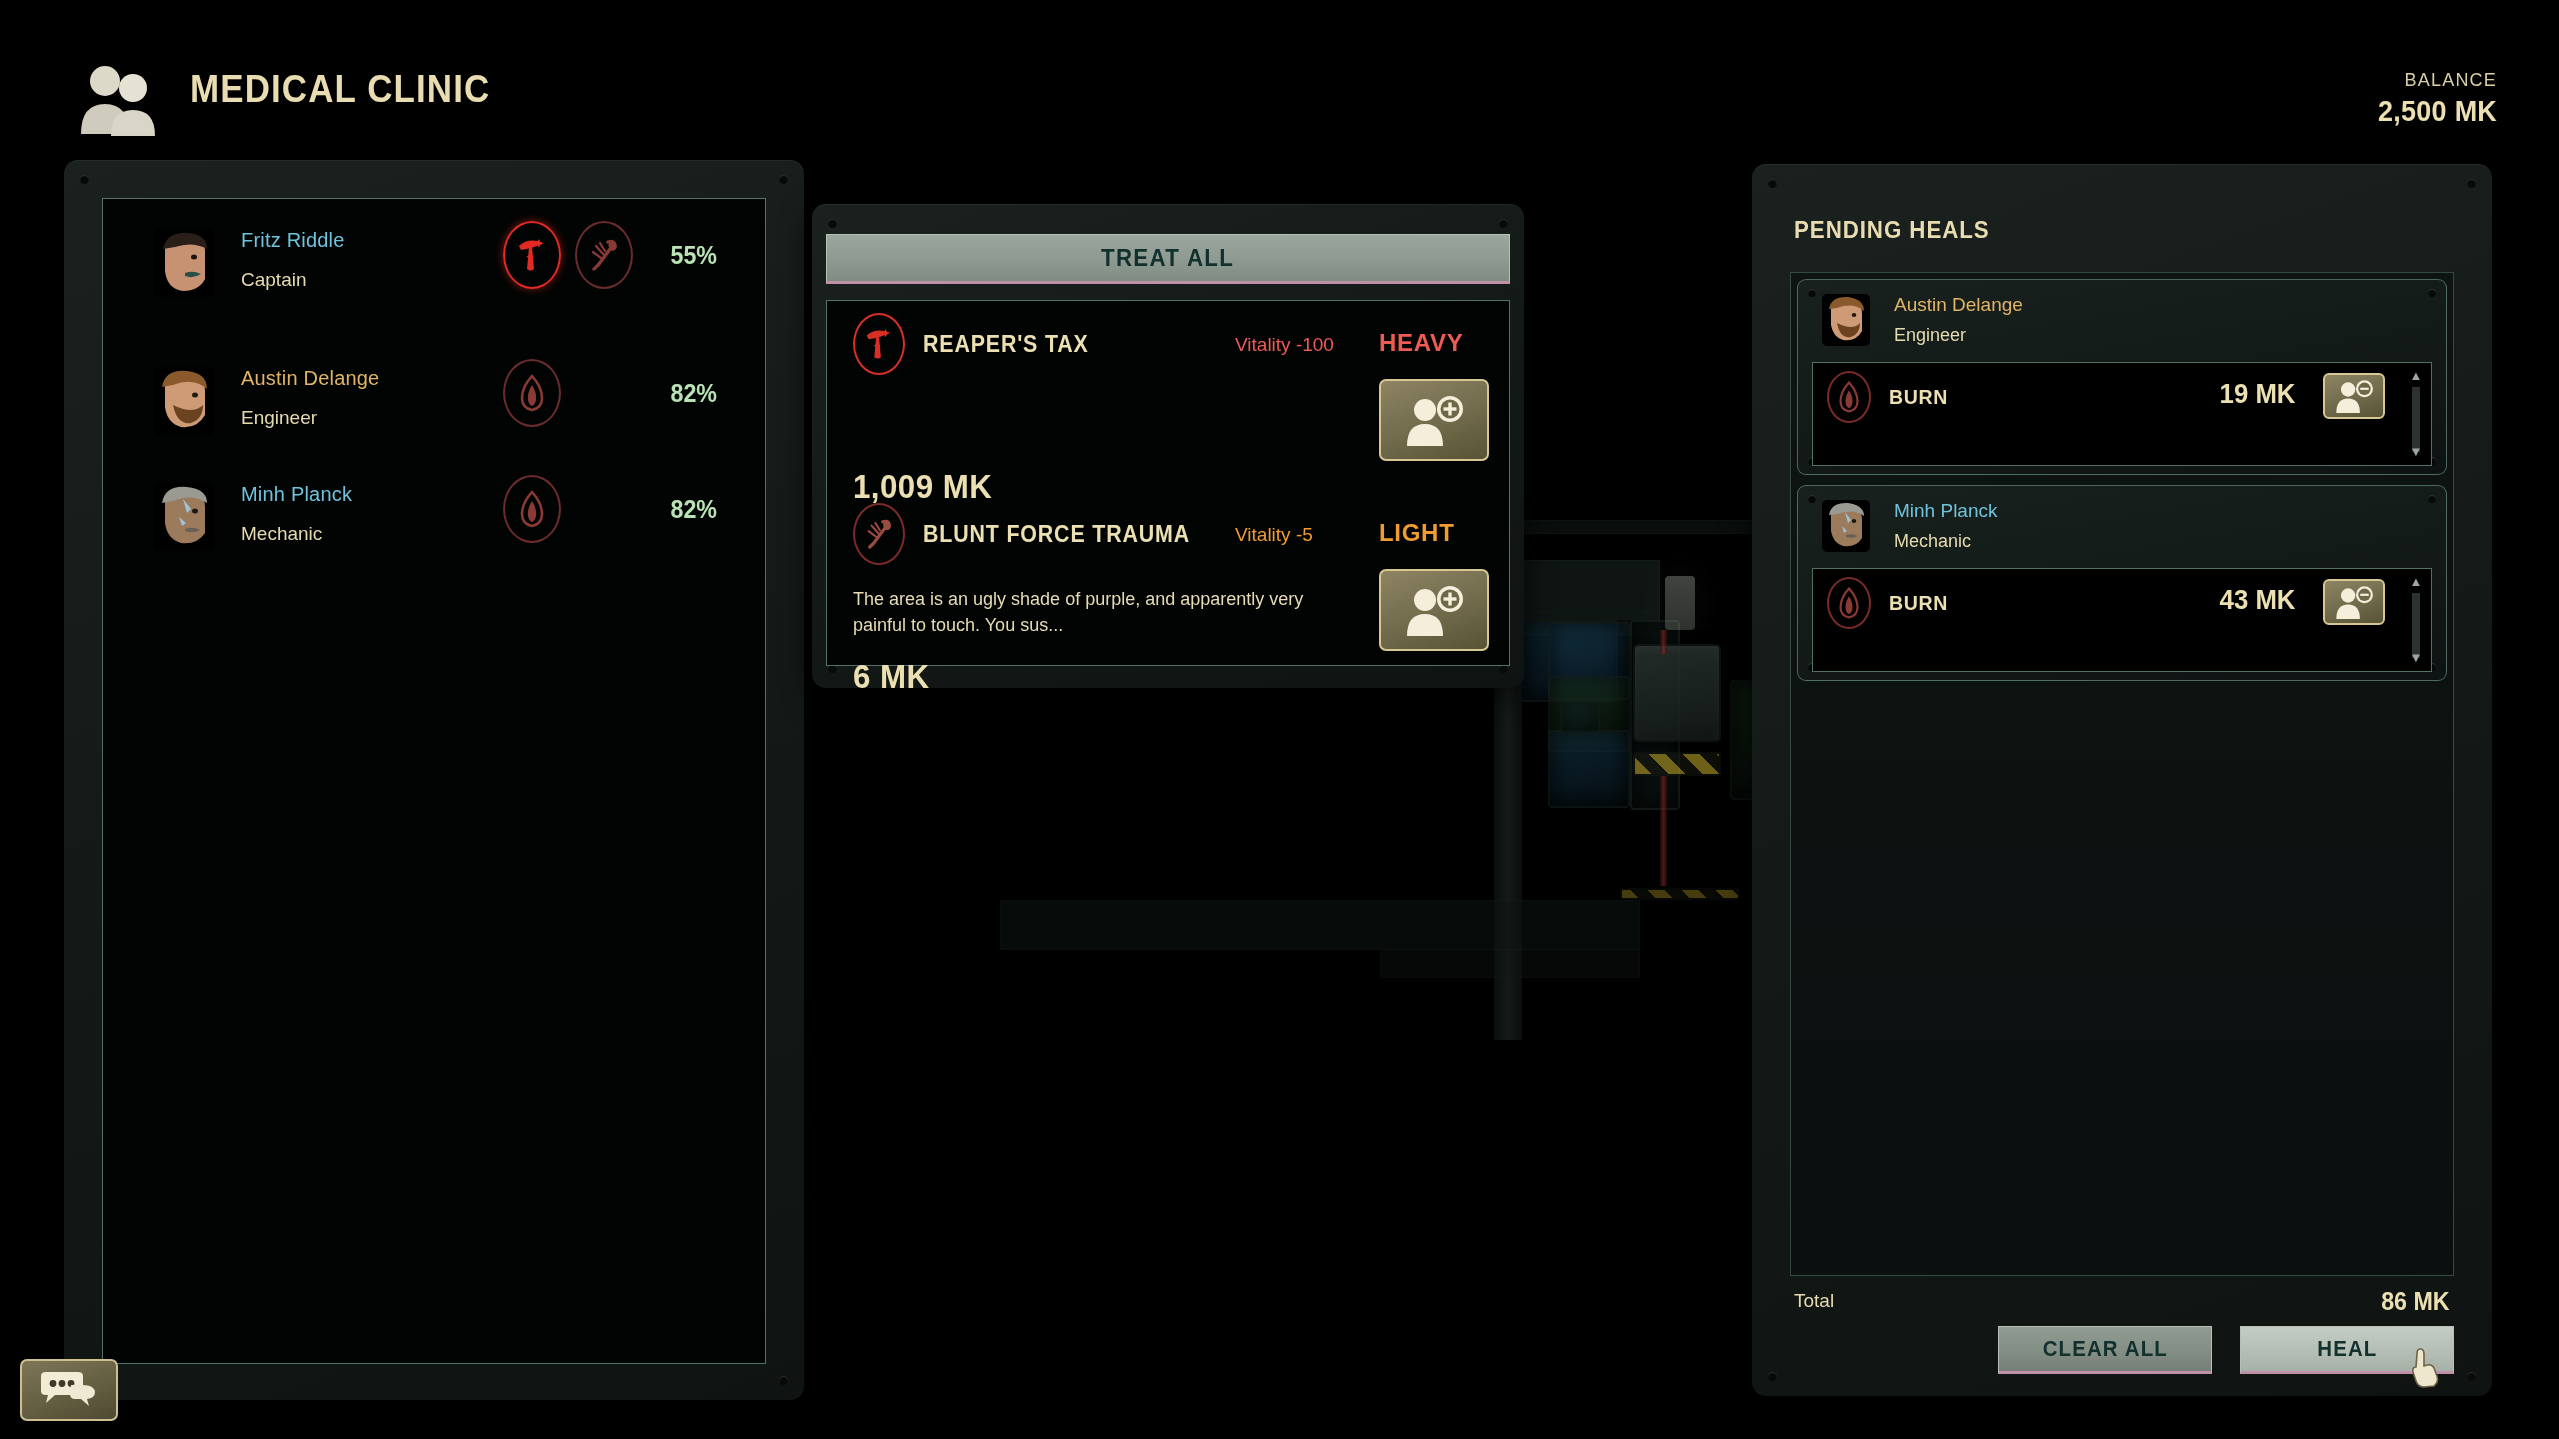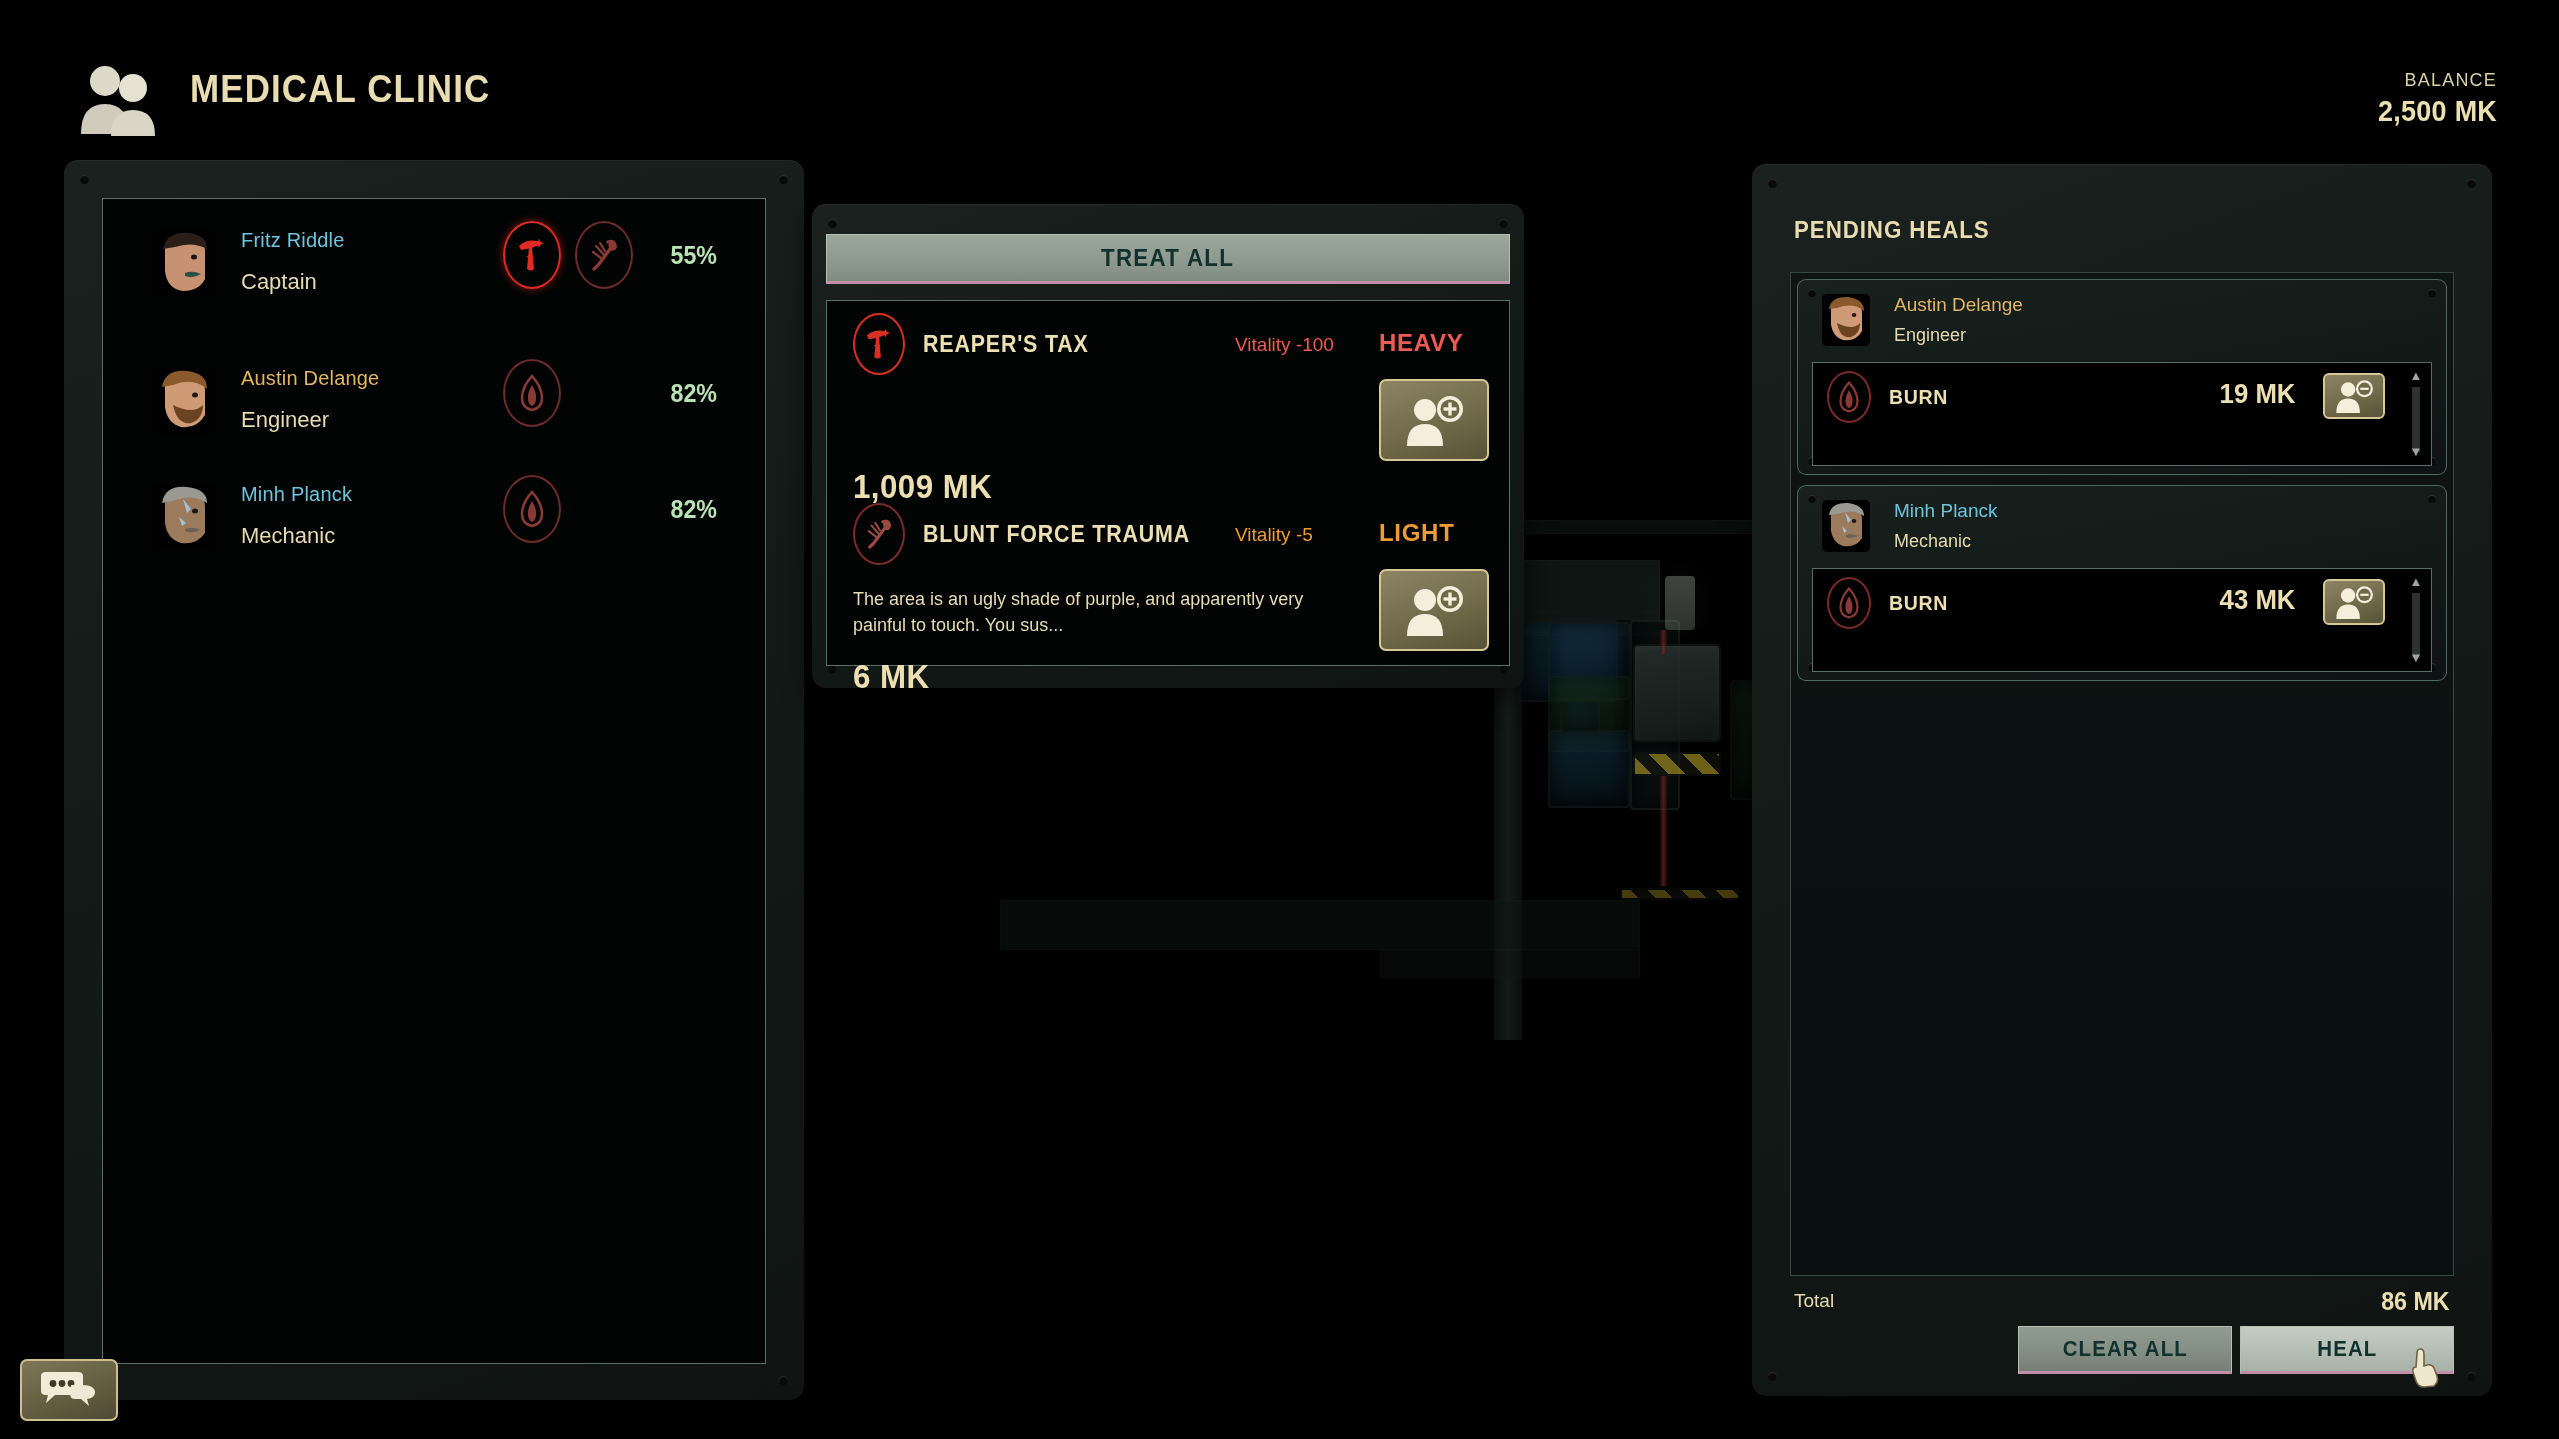--- a/index.html
+++ b/index.html
@@ -87,21 +87,21 @@
 
   
   #crew-panel { left:64px; top:160px; width:740px; height:1240px; }
   #crew-inner { left:38px; top:38px; right:38px; bottom:36px;padding-left:6px; }
   .crew-row { position:absolute; left:0; width:100%; height:118px; }
   .crew-face {
     position:absolute; left:50px; top:8px; width:62px; height:68px;
     border-radius:6px; overflow:hidden;
   }
   .crew-name { position:absolute; left:138px; top:8px; font-size:20px; letter-spacing:.2px; }
-  .crew-role { position:absolute; left:138px; top:48px; font-size:22px; color:#e6dab0; }
+  .crew-role { position:absolute; left:138px; top:48px; font-size:19px; color:#e6dab0; }
   .name-blue { color:#6fc3dd; }
   .name-gold { color:#e2b466; }
   .ail-ico {
     position:absolute; top:0px; width:58px; height:68px; border-radius:50%;
     border:2px solid #6b2c2c; display:flex; align-items:center; justify-content:center;
   }
   .ail-ico.active { border-color:#e02a22; box-shadow:0 0 9px rgba(224,42,34,.55); }
   .crew-pct {
     position:absolute; right:48px; top:20px; font-size:25px; font-weight:bold;
     color:#b9e2b5; transform:scaleX(.93); transform-origin:right center;
@@ -195,21 +195,21 @@
   #total-row { position:absolute; left:38px; right:38px; bottom:78px; height:28px; }
   #total-label { position:absolute; left:4px; top:0; font-size:19px; color:#e6dab0; }
   #total-value { position:absolute; right:4px; top:-3px; font-size:25px; font-weight:bold; color:#ece0b2; transform:scaleX(.93); transform-origin:right center;}
   .act-btn {
     position:absolute; bottom:22px; height:48px; width:214px;
     border:1px solid #b6c0b6; border-bottom:3px solid #c08fa8;
     display:flex; align-items:center; justify-content:center;
     color:#12302e; font-size:22px; font-weight:bold; letter-spacing:1.2px; cursor:pointer;
   }
   .act-btn > span { transform:scaleX(.93); }
-  #clear-all-btn { right:260px; background:linear-gradient(180deg,#909b92 0%,#838e85 55%,#767f77 100%); }
+  #clear-all-btn { right:280px; background:linear-gradient(180deg,#909b92 0%,#838e85 55%,#767f77 100%); }
   #heal-btn { right:38px; background:linear-gradient(180deg,#c3cdc4 0%,#b4beb5 55%,#a7b1a8 100%); }
 
   #cursor { position:absolute; left:2408px; top:1346px; width:34px; height:42px; pointer-events:none; }
 
   
   #chat-btn {
     position:absolute; left:20px; bottom:18px; width:98px; height:62px;
     border:2px solid #cdbf8e; border-radius:7px;
     background:linear-gradient(160deg,#7e7657 0%,#625c40 60%,#4e4a32 100%);
     display:flex; align-items:center; justify-content:center; cursor:pointer;

